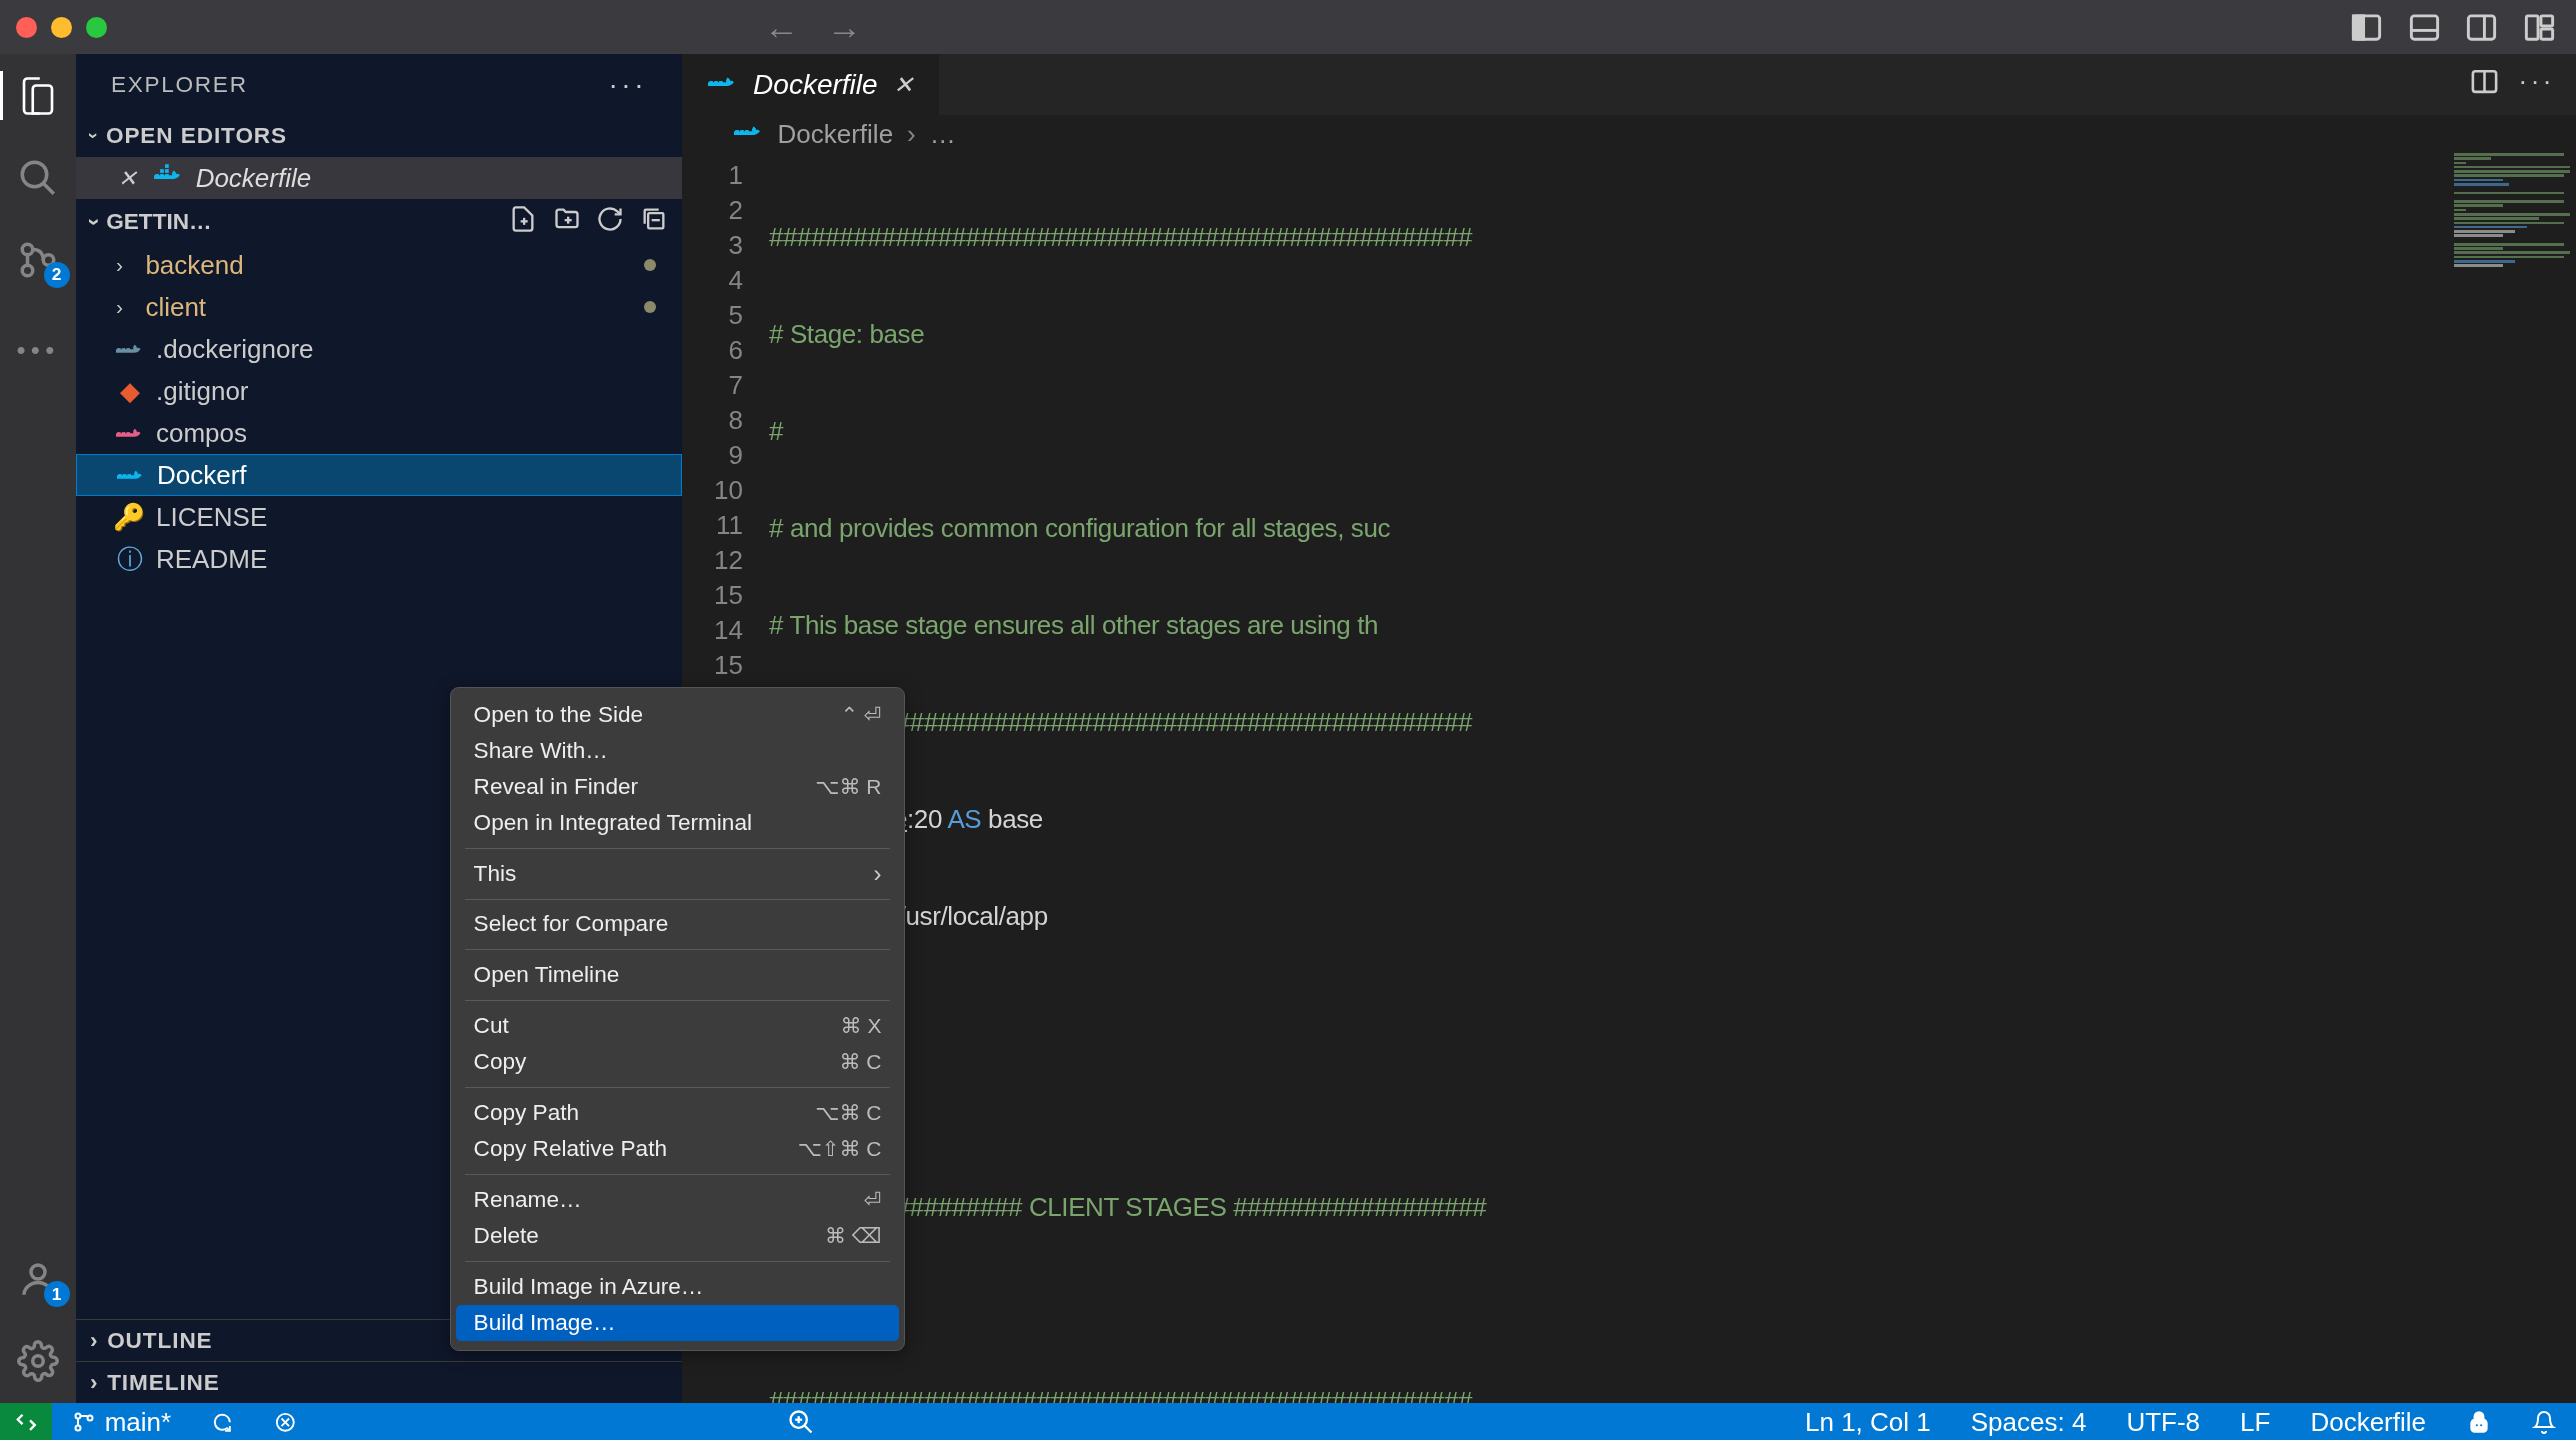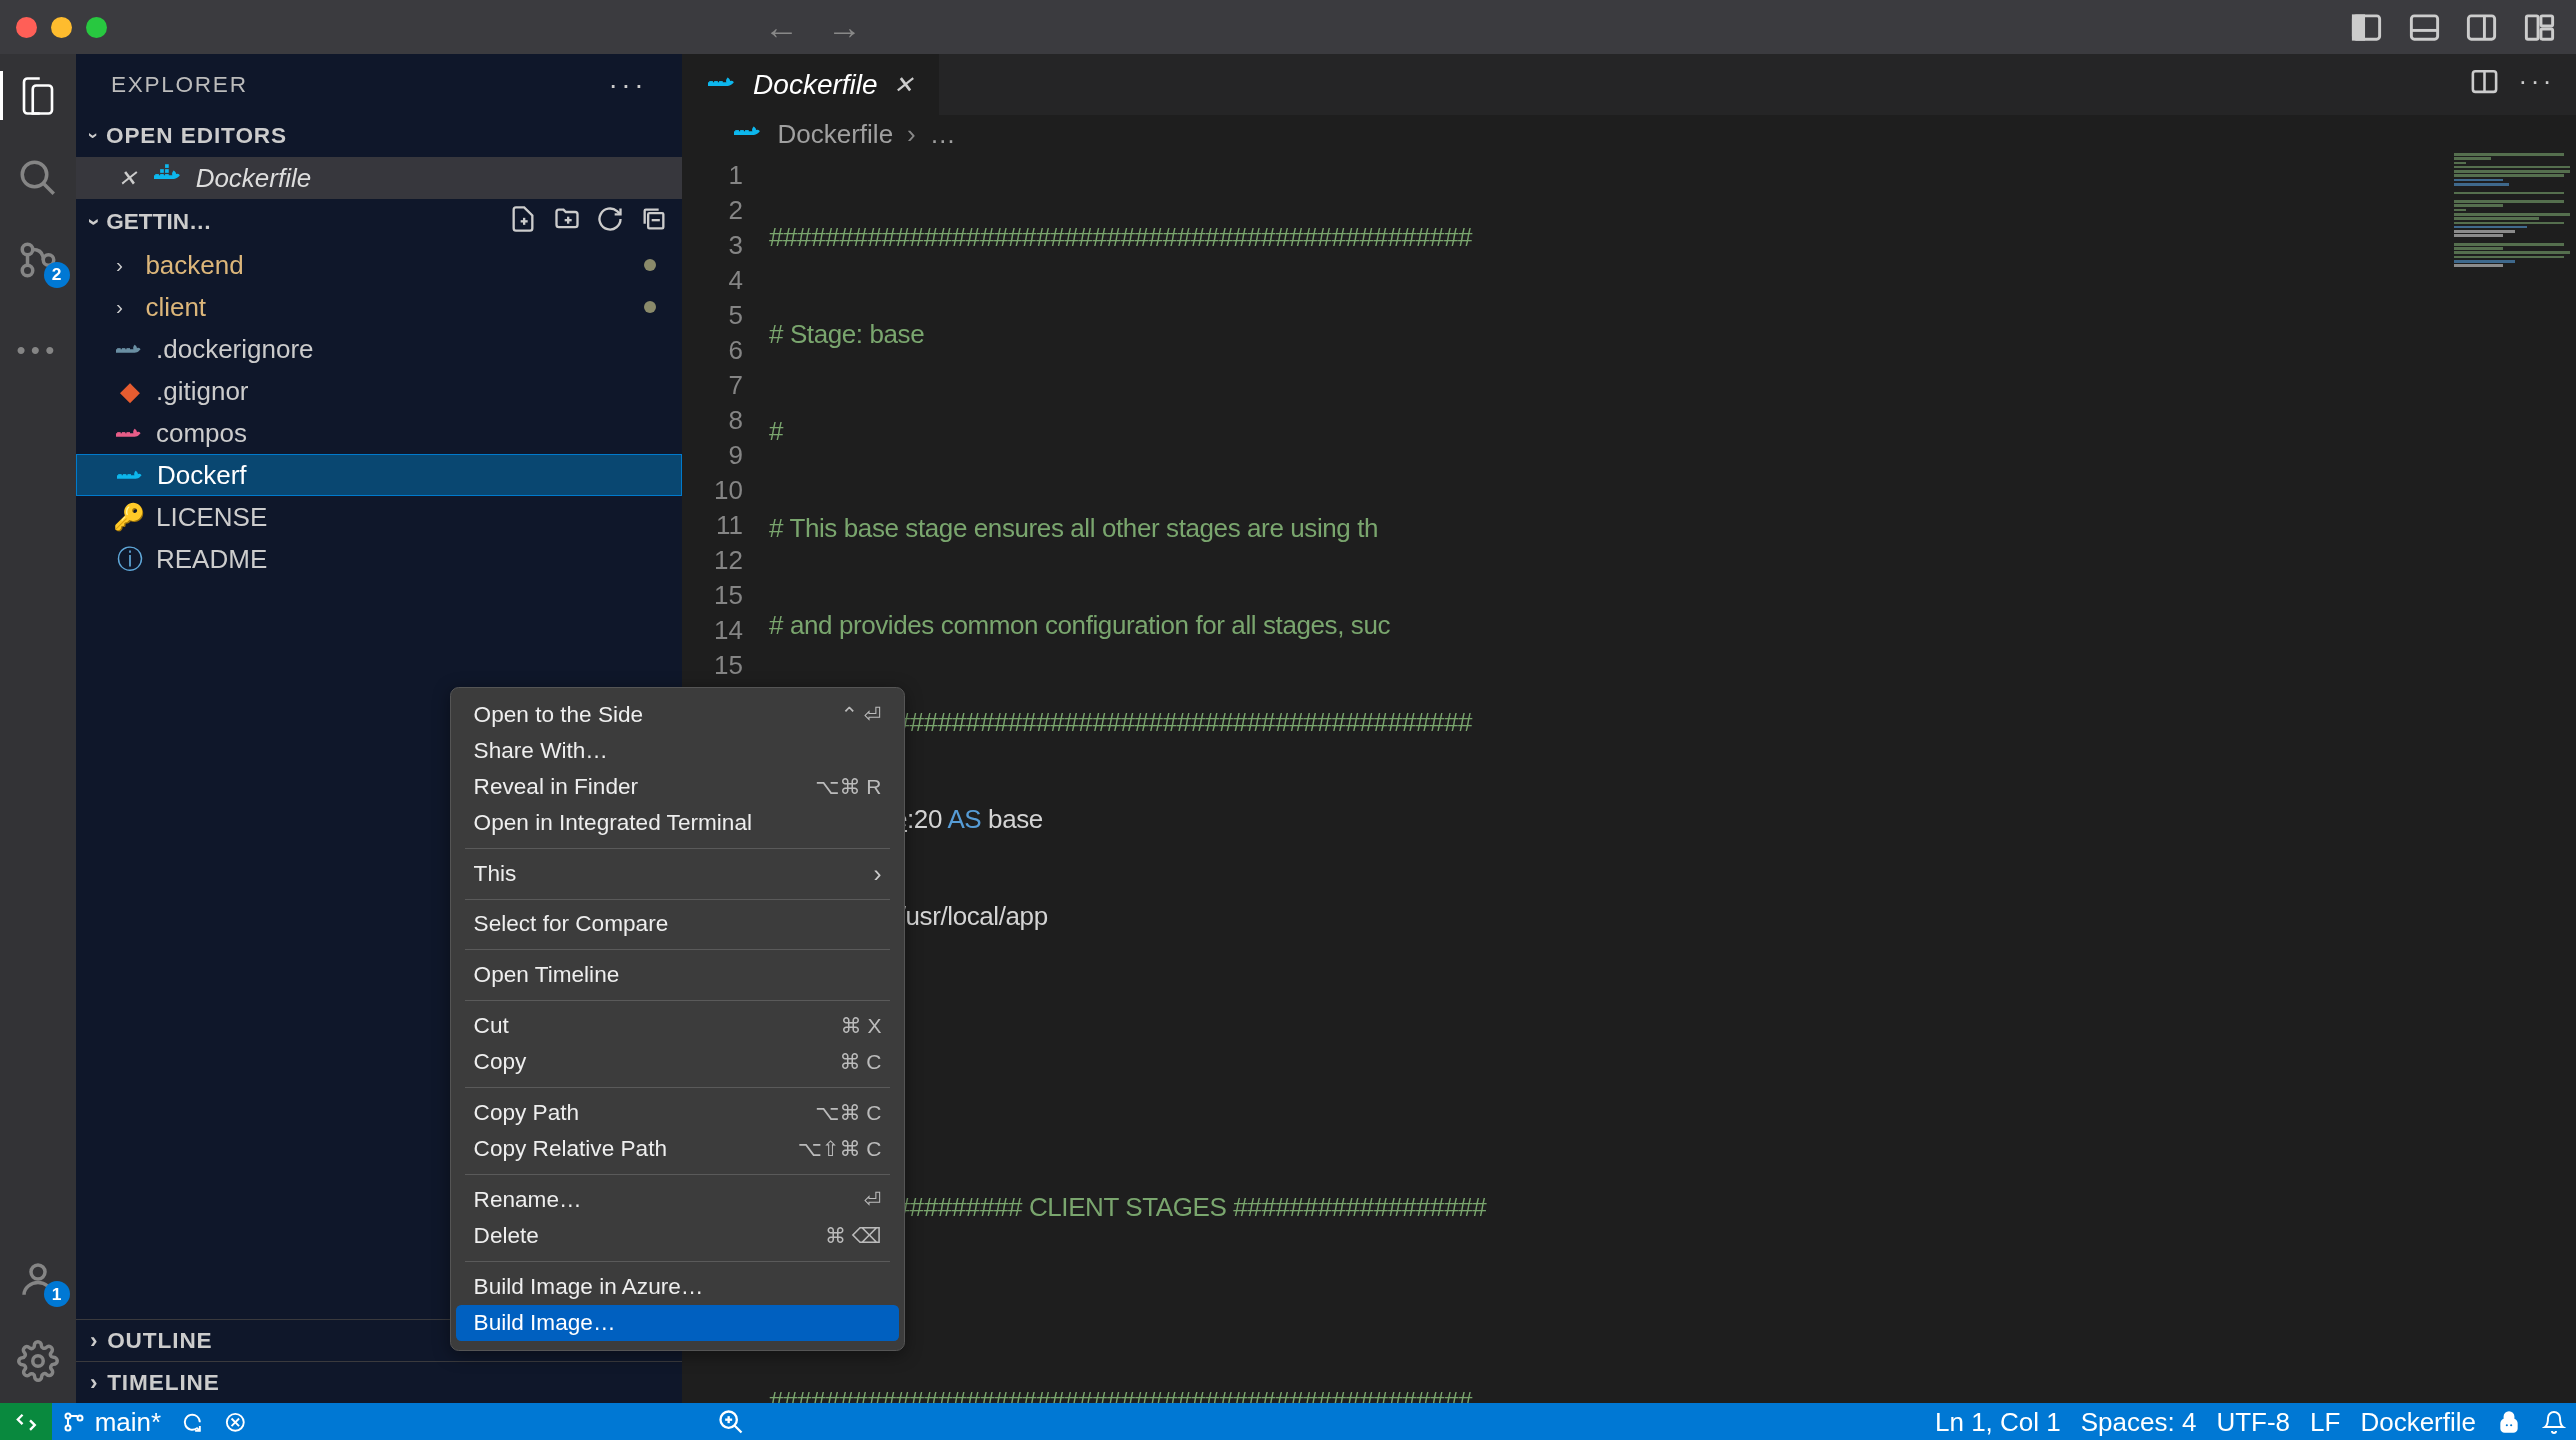--- a/index.html
+++ b/index.html
@@ -73,21 +73,21 @@
 
 .context-menu { position:absolute; top:687px; left:450px; width:455px; background:#3c3c3c; border:0.9px solid #555; border-radius:8.7px; box-shadow:0 3.5px 17.4px rgba(0,0,0,0.4); font-size:22.6px; color:#eee; padding:8.7px 5.2px; z-index:100; }
 .cm-item { height:36px; display:flex; align-items:center; padding:0 17.4px; justify-content:space-between; border-radius:5.2px; }
 .cm-item .shortcut { color:#bbb; font-size:21px; }
 .cm-item.has-sub::after { content:'›'; font-size:24px; color:#ccc; }
 .cm-item.highlighted { background:#0060c0; color:#fff; }
 .cm-divider { height:0.9px; background:#5a5a5a; margin:7px 8.7px; }
 
 .status-bar { height:38px; background:#0078d4; display:flex; align-items:center; color:#fff; font-size:26px; }
 .status-remote { width:52px; height:38px; background:#09893e; display:flex; align-items:center; justify-content:center; }
-.status-item { padding:0 10px; display:flex; align-items:center; gap:8.7px; height:100%; }
+.status-item { padding:0 20px; display:flex; align-items:center; gap:8.7px; height:100%; }
 .status-gap { width:399px; }
 .status-right { margin-left:auto; display:flex; align-items:center; }
 
 .docker-icon { width:29.5px; height:22.6px; }
 .key-icon { color:#d9c547; }
 .info-icon { color:#5fa7d8; }
 </style>
 </head>
 <body>
 
@@ -336,22 +336,22 @@
           <div>15</div>
           <div>14</div>
           <div>15</div>
           <div>16</div>
           <div>17</div>
       </div>
       <div class="code-lines">
         <div>##################################################</div>
         <div># Stage: base</div>
         <div>#</div>
+        <div># and provides common configuration for all stages, suc</div>
         <div># This base stage ensures all other stages are using th</div>
-        <div># and provides common configuration for all stages, suc</div>
         <div>##################################################</div>
         <div><span class="kw-from">FROM</span> <span class="plain node-u">node</span><span class="plain">:20</span> <span class="kw-as">AS</span> <span class="plain">base</span></div>
         <div><span class="kw-workdir">WORKDIR</span> <span class="plain">/usr/local/app</span></div>
         <div></div>
         <div></div>
         <div>################## CLIENT STAGES ##################</div>
         <div></div>
         <div>##################################################</div>
         
         

